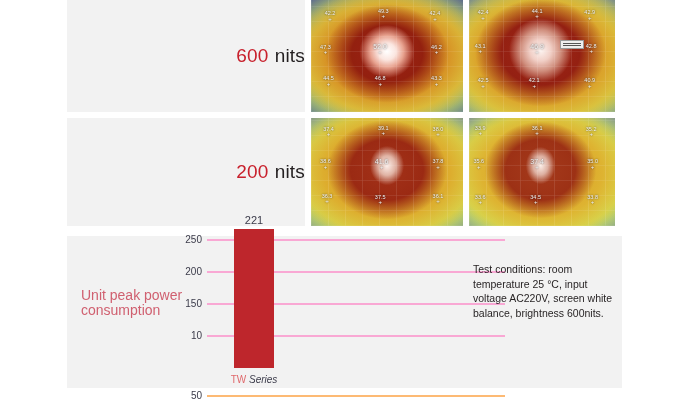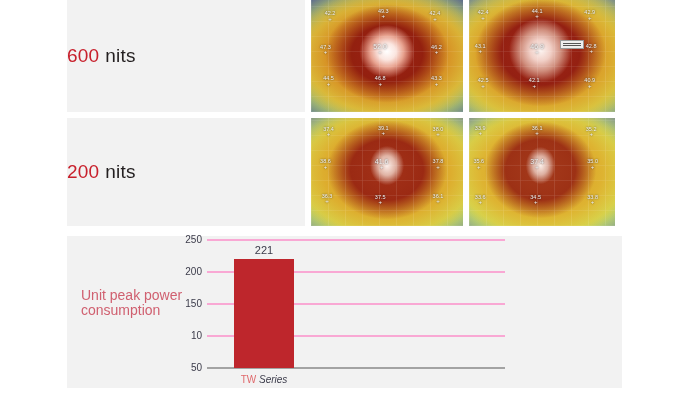--- a/index.html
+++ b/index.html
@@ -11,21 +11,21 @@
     position:relative;
   }
 
   
   .panel{background:#f2f2f2;}
 
   
   .nits-row{position:absolute;left:67px;display:flex;}
   .nits-label{
     width:238px;
-    display:flex;align-items:center;justify-content:flex-start;
+    display:flex;align-items:center;justify-content:flex-end;
     font-size:19px;letter-spacing:.2px;
   }
   .nits-num{color:#c8202c;margin-right:6px;}
   .nits-unit{color:#231f20;}
 
   .thermal-pair{display:flex;gap:6px;margin-left:6px;}
 
   
   .thermal{
     position:relative;overflow:hidden;
@@ -95,21 +95,21 @@
   #plot{position:absolute;left:140px;top:4px;width:298px;height:128px;}
   .ytick{
     position:absolute;right:100%;margin-right:5px;
     transform:translateY(-50%);
     color:#3b3b4a;font-size:10px;white-space:nowrap;
   }
   .gridline{
     position:absolute;left:0;right:0;height:2px;
     background:#f9a8d4;transform:translateY(-1px);
   }
-  .gridline.baseline{background:#a3a3a3;}
+  .gridline.baseline{background:#fdba74;margin-top:28px;}
   .bar{
     position:absolute;bottom:0;background:#be262c;
   }
   .bar-value{
     position:absolute;left:50%;transform:translateX(-50%);
     bottom:100%;margin-bottom:3px;
     color:#3b3b4a;font-size:11px;white-space:nowrap;
   }
   .cat-label{
     position:absolute;top:100%;margin-top:6px;
@@ -223,24 +223,25 @@
     <div class="gridline" style="top:64px;text-decoration:underline;">
       <span class="ytick">150</span>
     </div>
     <div class="gridline" style="top:96px;">
       <span class="ytick">10</span>
     </div>
     <div class="gridline baseline" style="top:128px;">
       <span class="ytick">50</span>
     </div>
 
-    <div class="bar" style="left:27px;width:40px;height:109px;padding-left:20px;">
+    <div class="bar" style="left:27px;width:40px;height:139px;">
       <span class="bar-value">221</span>
       <span class="cat-label">
         <span class="cat-code">TW</span><span class="cat-rest"> Series</span>
       </span>
     </div>
 
 
   </div>
 
+  <div id="conditions">Test conditions: room temperature 25 °C, input voltage AC220V, screen white balance, brightness 600nits.</div>
 
 </div>
 
 </body></html>

